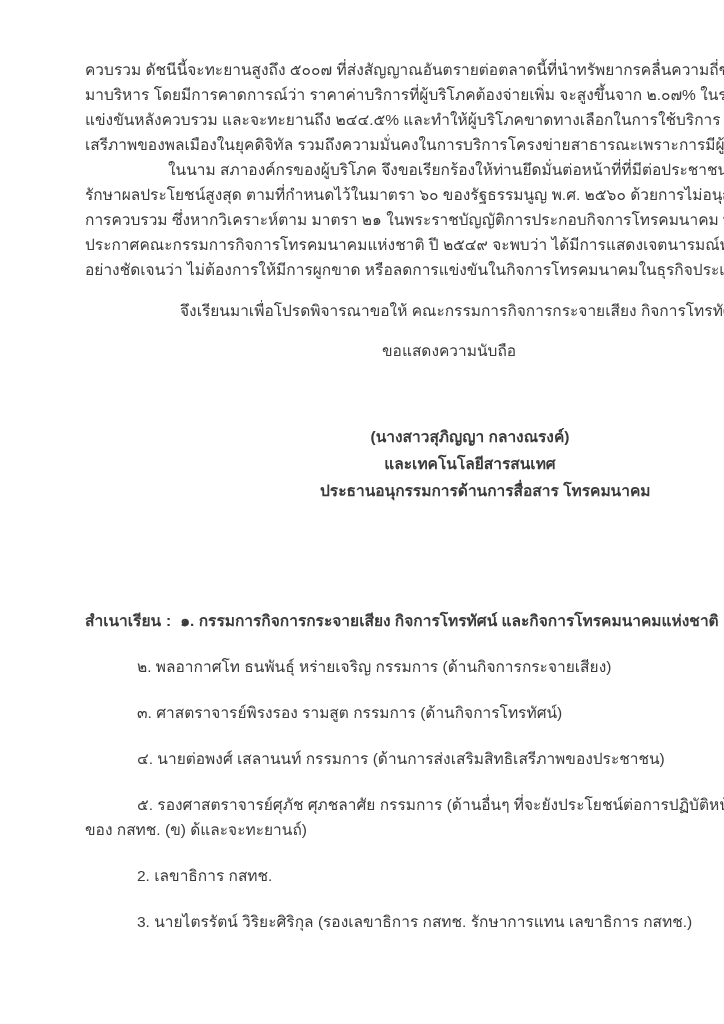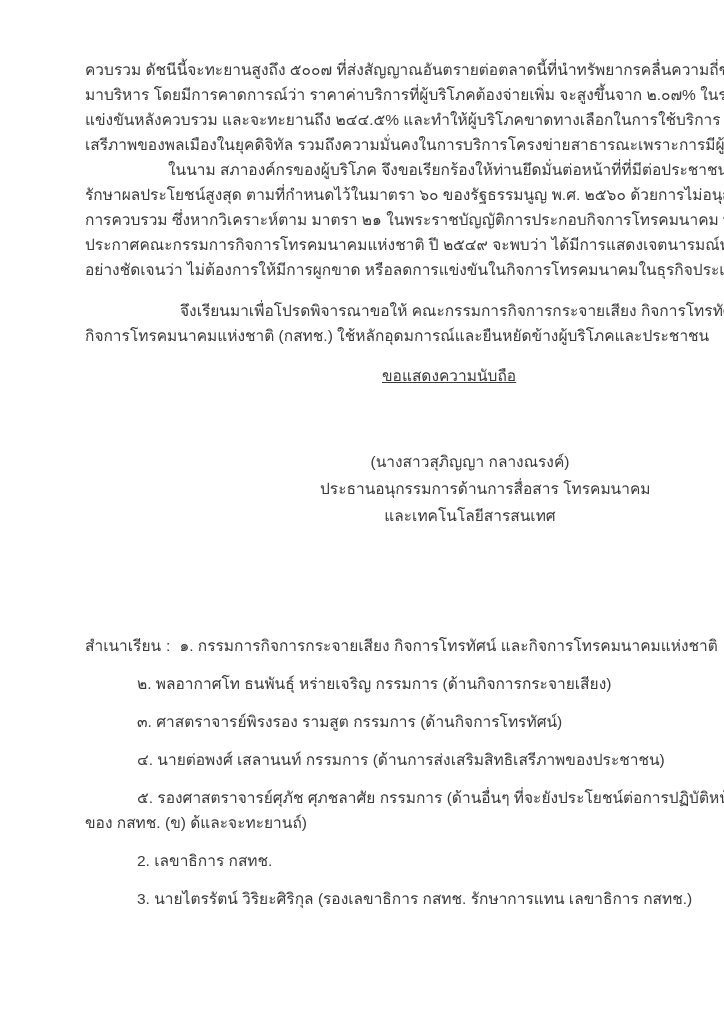--- a/index.html
+++ b/index.html
@@ -18,34 +18,33 @@
     line-height:25px;
   }
   .para .line { white-space:nowrap; }
   .para-2 .line.first { text-indent:83px; }
   .para-3 { margin-top:16px; }
   .para-3 .line.first { text-indent:95px; }
   .closing {
     margin-top:15px;
     margin-left:297px;
     white-space:nowrap;
-    text-decoration:underline;
   }
   .sig-block {
     margin-top:60px;
     margin-left:235px;
     width:300px;
     text-align:center;
     line-height:27px;
   }
-  .sig-block .line { white-space:nowrap; }
+  .sig-block .line { white-space:nowrap;font-weight:bold; }
   .cc { margin-top:104px; }
-  .cc-first-row { white-space:nowrap; }
+  .cc-first-row { white-space:nowrap;font-weight:bold; }
   .cc-sep { margin-left:5px; margin-right:9px; }
-  .cc-item { margin-top:13px; }
+  .cc-item { margin-top:21px; }
   .cc-item .line { white-space:nowrap; }
   .cc-item .line.first { text-indent:52px; }
   .cc-item .line.wrap { white-space:normal; text-indent:0; }
 </style>
 </head>
 <body>
 
 <div class="page">
   <div class="content">
 
@@ -59,29 +58,28 @@
     <div class="para para-2">
         <div class="line first">ในนาม สภาองค์กรของผู้บริโภค จึงขอเรียกร้องให้ท่านยึดมั่นต่อหน้าที่ที่มีต่อประชาชนในการ</div>
         <div class="line">รักษาผลประโยชน์สูงสุด ตามที่กำหนดไว้ในมาตรา ๖๐ ของรัฐธรรมนูญ พ.ศ. ๒๕๖๐ ด้วยการไม่อนุญาตให้เกิด</div>
         <div class="line">การควบรวม ซึ่งหากวิเคราะห์ตาม มาตรา ๒๑ ในพระราชบัญญัติการประกอบกิจการโทรคมนาคม พ.ศ. ๒๕๔๔</div>
         <div class="line">ประกาศคณะกรรมการกิจการโทรคมนาคมแห่งชาติ ปี ๒๕๔๙  จะพบว่า ได้มีการแสดงเจตนารมณ์ทางกฎหมาย</div>
         <div class="line">อย่างชัดเจนว่า ไม่ต้องการให้มีการผูกขาด หรือลดการแข่งขันในกิจการโทรคมนาคมในธุรกิจประเภทเดียวกัน</div>
       </div>
 
     <div class="para para-3">
         <div class="line first">จึงเรียนมาเพื่อโปรดพิจารณาขอให้ คณะกรรมการกิจการกระจายเสียง กิจการโทรทัศน์ และ</div>
-        <div class="line">กิจการโทรคมนาคมแห่งชาติ (กสทช.) ใช้หลักอุดมการณ์และยืนหยัดข้างผู้บริโภคและประชาชน</div>
       </div>
 
     <div class="closing">ขอแสดงความนับถือ</div>
 
     <div class="sig-block">
       <div class="line">(นางสาวสุภิญญา กลางณรงค์)</div>
+      <div class="line">และเทคโนโลยีสารสนเทศ</div>
       <div class="line">ประธานอนุกรรมการด้านการสื่อสาร โทรคมนาคม</div>
-      <div class="line">และเทคโนโลยีสารสนเทศ</div>
     </div>
 
     <div class="cc">
       <div class="cc-first-row">
         <span>สำเนาเรียน</span><span class="cc-sep">:</span><span>๑. กรรมการกิจการกระจายเสียง กิจการโทรทัศน์ และกิจการโทรคมนาคมแห่งชาติ</span>
       </div>
       <div class="cc-rest">
           <div class="cc-item">
             <div class="line first">๒. พลอากาศโท ธนพันธุ์ หร่ายเจริญ กรรมการ (ด้านกิจการกระจายเสียง)</div>
           </div>

